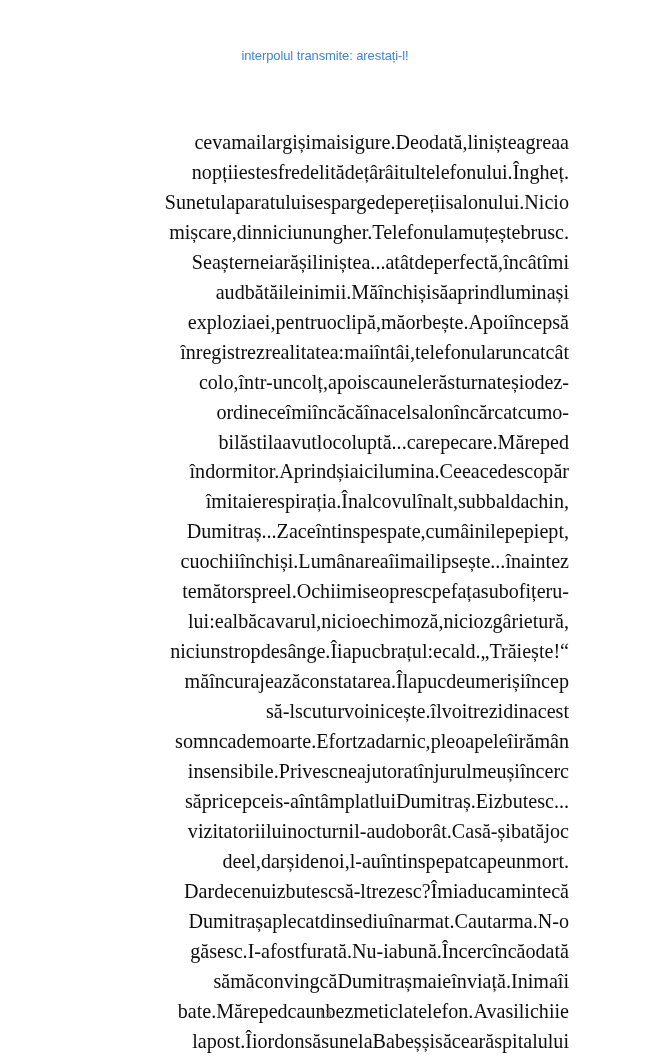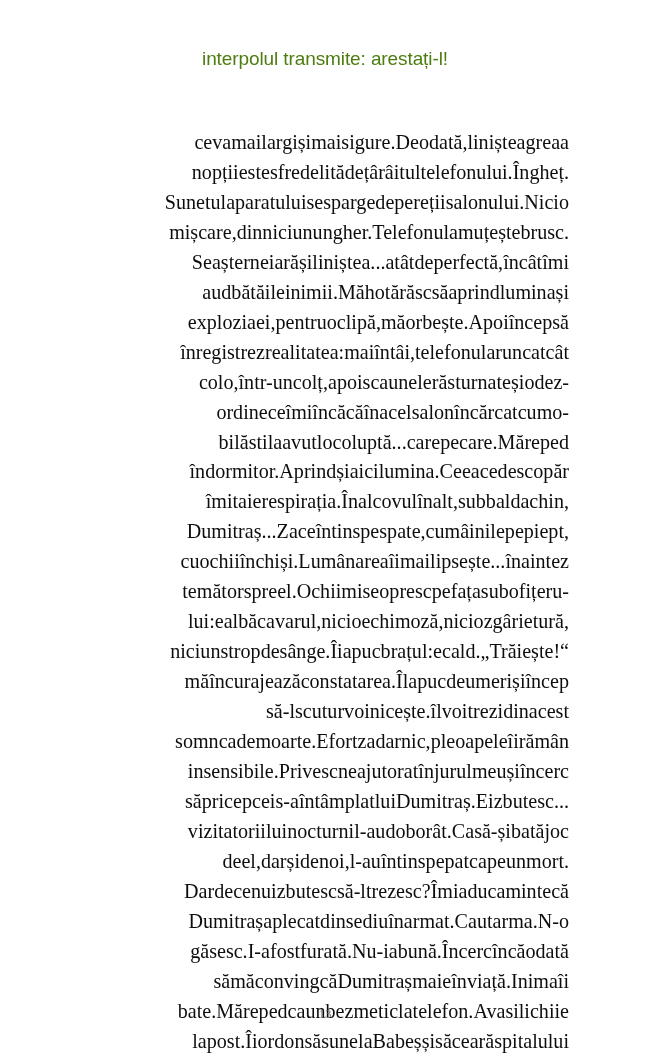--- a/index.html
+++ b/index.html
@@ -24,23 +24,23 @@
   }
 
   
   .running-header {
     position: absolute;
     top: 49px;
     left: 0;
     width: 650px;
     text-align: center;
     font-family: "Liberation Sans", "DejaVu Sans", sans-serif;
-    font-size: 19px;
+    font-size: 13px;
     letter-spacing: -0.1px;
-    color: #4d7c0f;
+    color: #3b82f6;
     line-height: 1;
   }
 
   
   .textblock {
     position: absolute;
     top: 128px;
     left: 93px;
     width: 476px;
     font-size: 20.1px;
@@ -144,21 +144,21 @@
           <span>de</span>
           <span>perfectă,</span>
           <span>încât</span>
           <span>îmi</span>
         </span>
         <span class="ln just">
           <span>aud</span>
           <span>bătăile</span>
           <span>inimii.</span>
           <span>Mă</span>
-          <span>hotărăsc</span>
+          <span>închiși</span>
           <span>să</span>
           <span>aprind</span>
           <span>lumina</span>
           <span>și</span>
         </span>
         <span class="ln just">
           <span>explozia</span>
           <span>ei,</span>
           <span>pentru</span>
           <span>o</span>

